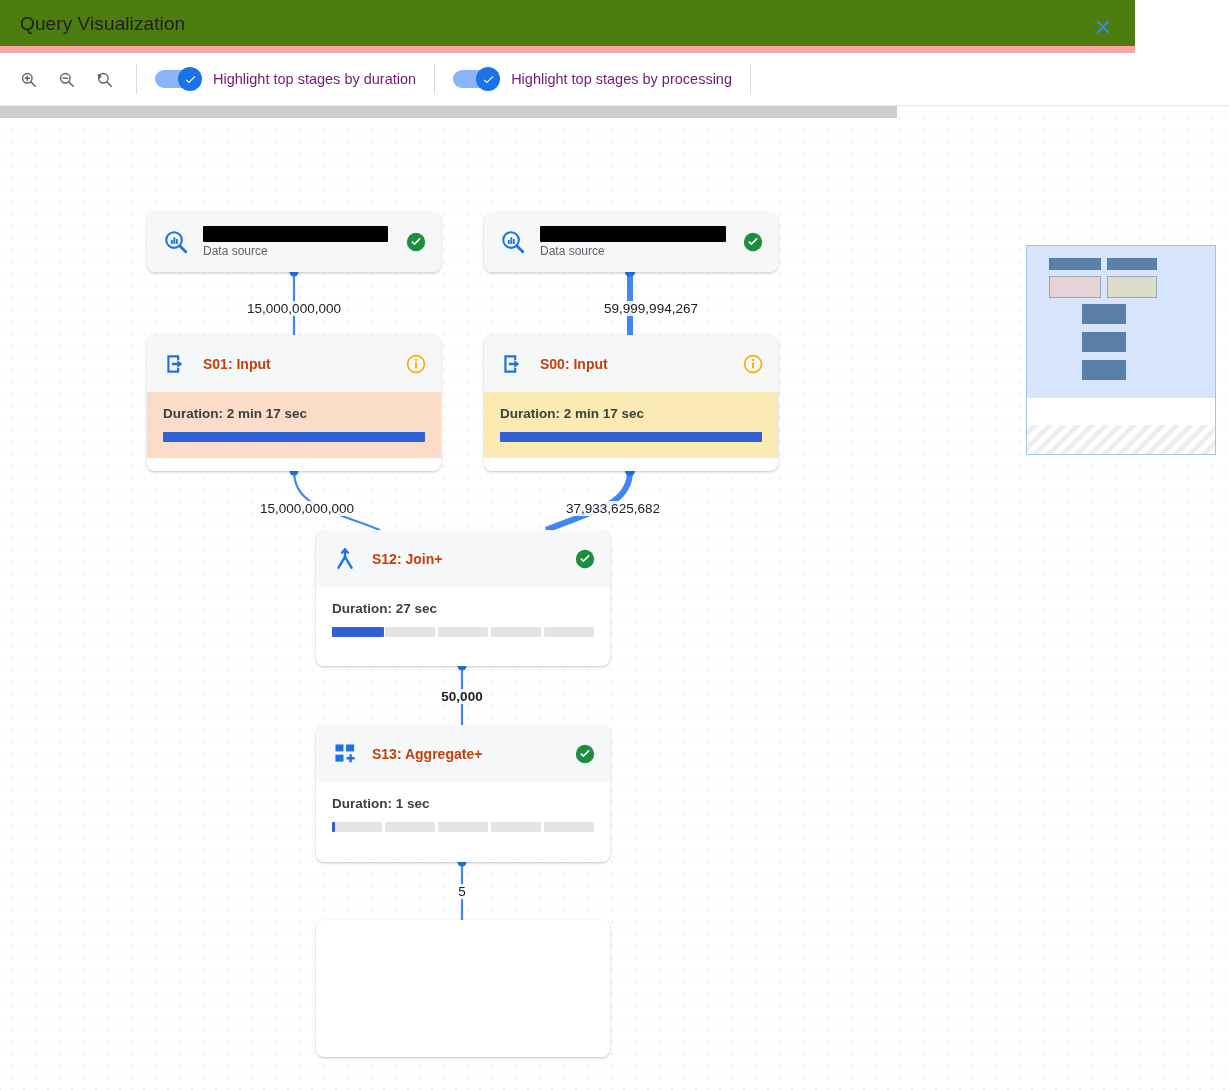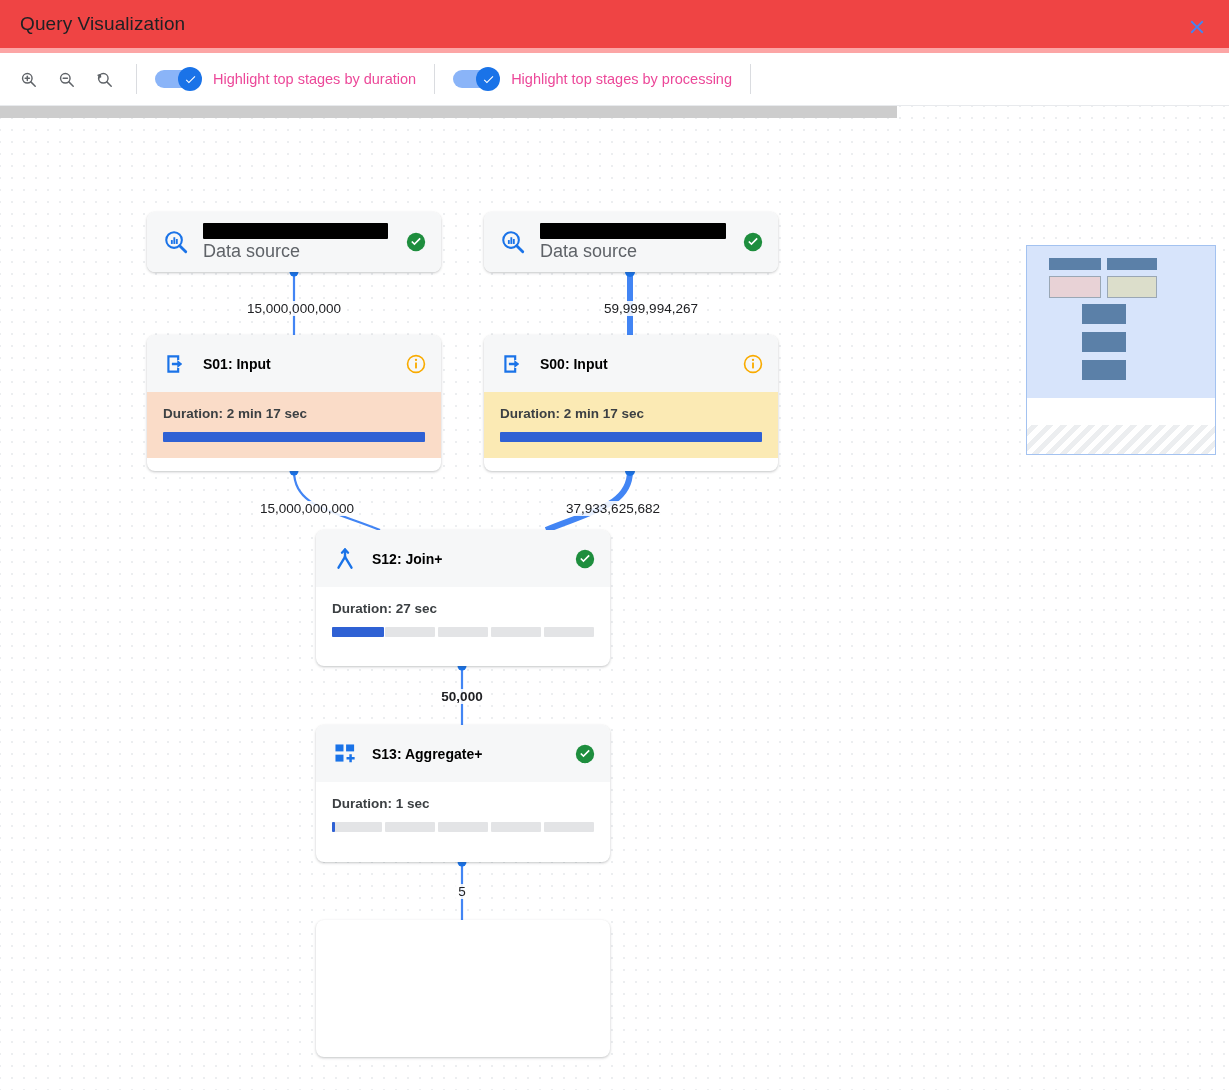--- a/index.html
+++ b/index.html
@@ -9,23 +9,23 @@
     height: 1090px;
     background: #ffffff;
     font-family: "Liberation Sans", sans-serif;
     overflow: hidden;
   }
 
   
   .titlebar {
     position: absolute;
     left: 0; top: 0;
-    width: 1229px; height: 53px;
-    background: #ef4444;
-    border-bottom: 5px solid #fca5a5;
+    width: 1135px; height: 53px;
+    background: #4d7c0f;
+    border-bottom: 7px solid #fca5a5;
   }
   .page-title {
     position: absolute;
     left: 20px; top: 13px;
     font-size: 19px;
     color: #202124;
     font-weight: 400;
     letter-spacing: .1px;
   }
   .close-btn {
@@ -68,21 +68,21 @@
   }
   .toggle-item {
     display: flex;
     align-items: center;
     gap: 12px;
     height: 100%;
     cursor: pointer;
   }
   .toggle-label {
     font-size: 14.5px;
-    color: #ec4899;
+    color: #701a75;
     white-space: nowrap;
   }
 
   
   .switch {
     position: relative;
     width: 46px; height: 20px;
     flex: 0 0 auto;
   }
   .switch .track {
@@ -160,32 +160,32 @@
   }
   .node.datasource .node-head {
     height: 100%;
     align-items: center;
   }
   .node-icon { flex: 0 0 auto; width: 26px; height: 26px; display:flex; align-items:center; justify-content:center; }
   .node-title {
     flex: 1 1 auto;
     font-size: 14px;
     font-weight: bold;
-    color: #000000;
+    color: #c2410c;
   }
   .node-status { flex: 0 0 auto; width: 22px; height: 22px; }
 
   .ds-text { flex: 1 1 auto; display: flex; flex-direction: column; gap: 2px; }
   .ds-redacted {
     height: 16px;
     background: #000000;
     border-radius: 1px;
   }
   .ds-sub {
-    font-size: 18px;
+    font-size: 12px;
     color: #5f6368;
   }
 
   .node-body {
     padding: 14px 16px 16px 16px;
     background: #ffffff;
   }
   .node.warm .node-body { background: #fadcc8; }
   .node.hot  .node-body { background: #fbeab4; }
   .duration {

